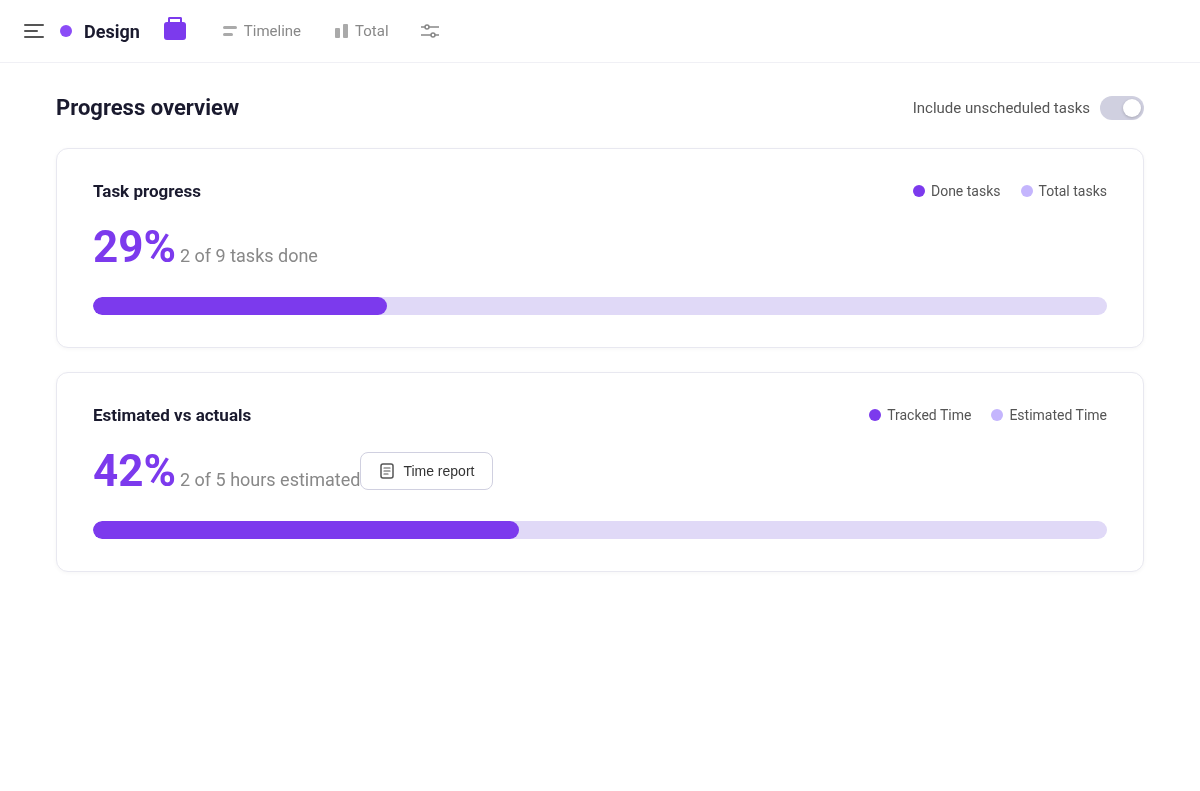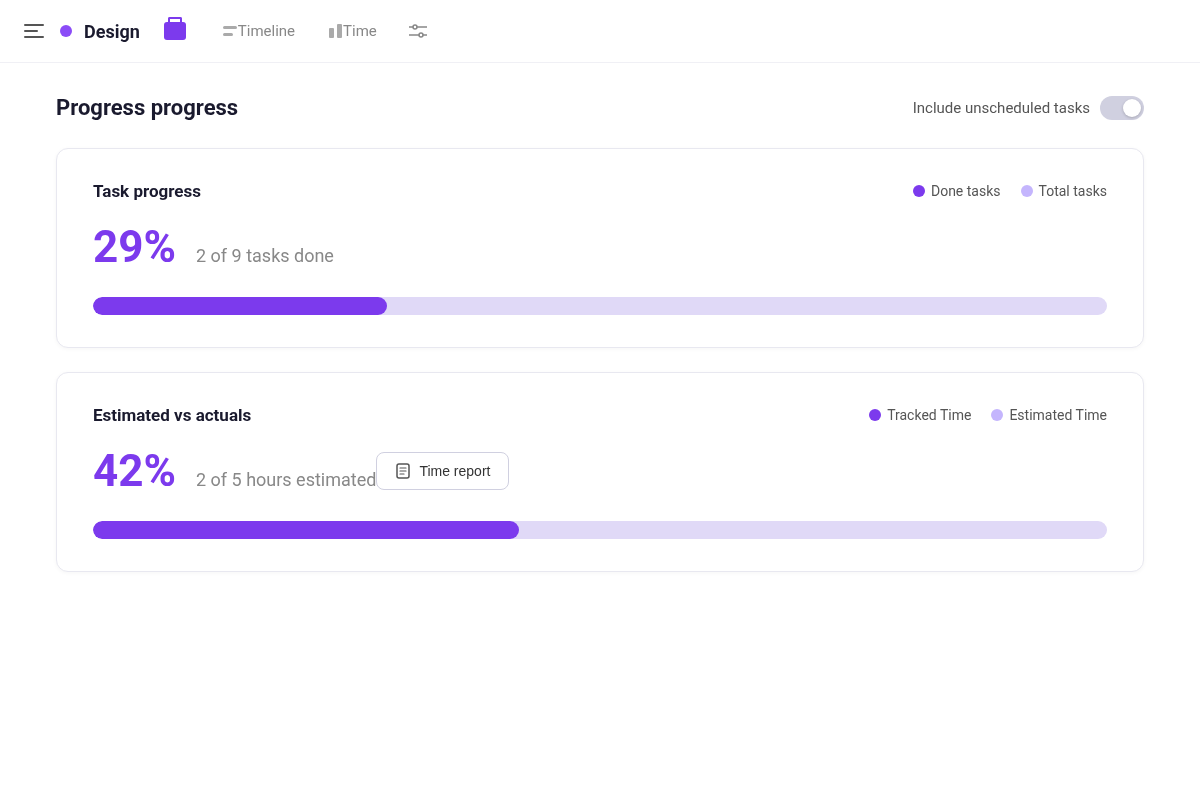--- a/index.html
+++ b/index.html
@@ -67,20 +67,21 @@
       width: 10px;
       height: 5px;
       border: 2px solid #7c3aed;
       border-bottom: none;
       border-radius: 2px 2px 0 0;
     }
 
     .nav-tab {
       display: flex;
       align-items: center;
+      gap: 6px;
       padding: 6px 12px;
       color: #888;
       font-size: 15px;
       cursor: pointer;
       border-radius: 6px;
     }
 
     .nav-tab-icon {
       width: 16px;
       height: 16px;
@@ -199,21 +200,21 @@
       width: 12px;
       height: 12px;
       border-radius: 50%;
     }
     .legend-dot-solid { background: #7c3aed; }
     .legend-dot-light { background: #c4b5fd; }
 
     .stat-row {
       display: flex;
       align-items: baseline;
-      gap: 20px;
+      gap: 4px;
       margin-bottom: 28px;
     }
     .stat-percent {
       font-size: 44px;
       font-weight: 700;
       color: #7c3aed;
       line-height: 1;
     }
     .stat-desc {
       font-size: 18px;
@@ -280,39 +281,39 @@
     <span>Timeline</span>
   </div>
 
   <div class="nav-tab">
     <div class="nav-tab-icon">
       <div class="board-icon">
         <span></span>
         <span></span>
       </div>
     </div>
-    <span>Time</span>
+    <span>Total</span>
   </div>
 
   <div class="nav-tab">
     <svg width="18" height="18" viewBox="0 0 18 18" fill="none">
       <circle cx="6" cy="5" r="2" stroke="#888" stroke-width="1.5"></circle>
       <circle cx="12" cy="13" r="2" stroke="#888" stroke-width="1.5"></circle>
       <line x1="0" y1="5" x2="4" y2="5" stroke="#888" stroke-width="1.5" stroke-linecap="round"></line>
       <line x1="8" y1="5" x2="18" y2="5" stroke="#888" stroke-width="1.5" stroke-linecap="round"></line>
       <line x1="0" y1="13" x2="10" y2="13" stroke="#888" stroke-width="1.5" stroke-linecap="round"></line>
       <line x1="14" y1="13" x2="18" y2="13" stroke="#888" stroke-width="1.5" stroke-linecap="round"></line>
     </svg>
   </div>
 </nav>
 
 <main class="main-content">
 
   <div class="page-header">
-    <h1 class="page-title">Progress progress</h1>
+    <h1 class="page-title">Progress overview</h1>
     <div class="toggle-row">
       <span>Include unscheduled tasks</span>
       <div class="toggle-switch"></div>
     </div>
   </div>
 
   <div class="card">
     <div class="card-header">
       <span class="card-title">Task progress</span>
       <div class="legend">

